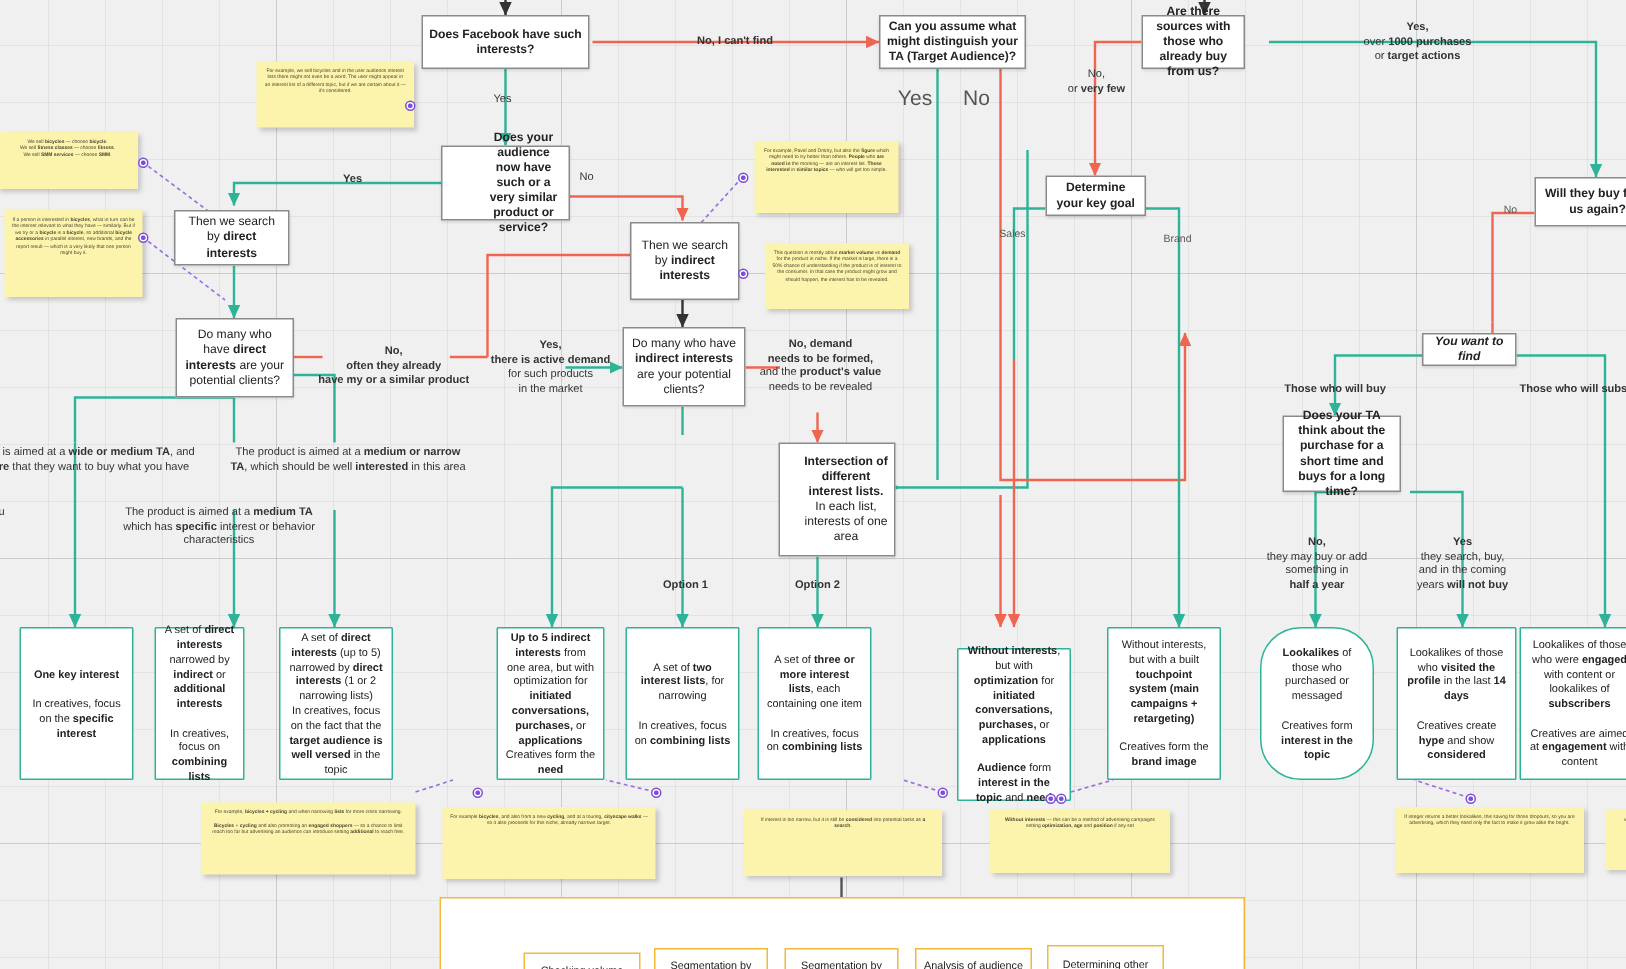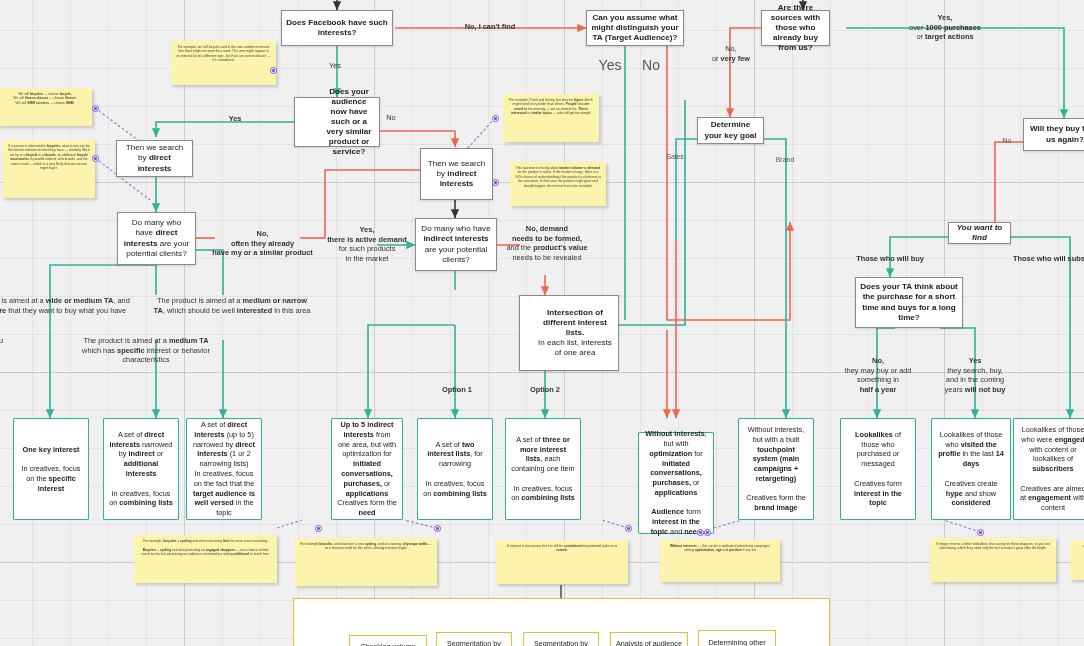--- a/index.html
+++ b/index.html
@@ -190,41 +190,41 @@
 </div>
 
 <div class="node process" style="left:117px;top:212px;width:79px;height:53px;">
   <span>Do many who have <b>direct interests</b> are your potential clients?</span>
 </div>
 
 <div class="node process" style="left:415px;top:218px;width:82px;height:53px;">
   <span>Do many who have <b>indirect interests</b> are your potential clients?</span>
 </div>
 
-<div class="node decision" style="left:855px;top:277px;width:108px;height:51px;">
+<div class="node decision" style="left:855px;top:277px;width:79px;height:51px;">
   <span>Does your TA think about the purchase for a short time and buys for a long time?</span>
 </div>
 
 <div class="node process" style="left:116px;top:140px;width:77px;height:37px;">
   <span>Then we search by <b>direct interests</b></span>
 </div>
 
 <div class="node process" style="left:420px;top:148px;width:73px;height:52px;">
   <span>Then we search by <b>indirect interests</b></span>
 </div>
 
 <div class="node decision" style="left:697px;top:117px;width:67px;height:27px;">
   <span>Determine your key goal</span>
 </div>
 
 <div class="node decision" style="left:948px;top:222px;width:63px;height:22px;font-style:italic;">
   <span>You want to find</span>
 </div>
 
-<div class="node process" style="left:519px;top:295px;width:100px;height:76px;padding-left:16px;">
+<div class="node process" style="left:519px;top:295px;width:78px;height:76px;padding-left:16px;">
   <span><b>Intersection of different interest lists.</b><br>In each list, interests of one area</span>
 </div>
 
 <div class="edgelabel" style="left:420px;top:22px;width:140px;"><b>No, I can't find</b></div>
 <div class="edgelabel" style="left:310px;top:61px;width:50px;">Yes</div>
 <div class="edgelabel" style="left:376px;top:113px;width:30px;">No</div>
 <div class="edgelabel" style="left:200px;top:114px;width:70px;"><b>Yes</b></div>
 <div class="edgelabel big" style="left:585px;top:56px;width:50px;">Yes</div>
 <div class="edgelabel big" style="left:626px;top:56px;width:50px;">No</div>
 <div class="edgelabel" style="left:695px;top:44px;width:72px;">No,<br>or <b>very few</b></div>
@@ -247,42 +247,42 @@
 
 <div class="edgelabel" style="left:840px;top:254px;width:100px;"><b>Those who will buy</b></div>
 <div class="edgelabel" style="left:1013px;top:254px;width:100px;text-align:left;"><b>Those who will subscri</b></div>
 
 <div class="edgelabel" style="left:833px;top:356px;width:90px;"><b>No,</b><br>they may buy or add<br>something in<br><b>half a year</b></div>
 <div class="edgelabel" style="left:930px;top:356px;width:90px;"><b>Yes</b><br>they search, buy,<br>and in the coming<br>years <b>will not buy</b></div>
 
 <div class="term" style="left:13px;top:418px;width:76px;height:102px;">
   <span><b>One key interest</b><br><br>In creatives, focus on the <b>specific interest</b></span>
 </div>
-<div class="term" style="left:103px;top:418px;width:76px;height:102px;">
+<div class="term" style="left:103px;top:418px;width:60px;height:102px;">
   <span>A set of <b>direct interests</b> narrowed by <b>indirect</b> or <b>additional interests</b><br><br>In creatives, focus on <b>combining lists</b></span>
 </div>
 <div class="term" style="left:186px;top:418px;width:76px;height:102px;">
   <span>A set of <b>direct interests</b> (up to 5) narrowed by <b>direct interests</b> (1 or 2 narrowing lists)<br>In creatives, focus on the fact that the <b>target audience is well versed</b> in the topic</span>
 </div>
 <div class="term" style="left:331px;top:418px;width:72px;height:102px;">
   <span><b>Up to 5 indirect interests</b> from one area, but with optimization for <b>initiated conversations, purchases,</b> or <b>applications</b><br>Creatives form the <b>need</b></span>
 </div>
 <div class="term" style="left:417px;top:418px;width:76px;height:102px;">
   <span>A set of <b>two interest lists</b>, for narrowing<br><br>In creatives, focus on <b>combining lists</b></span>
 </div>
 <div class="term" style="left:505px;top:418px;width:76px;height:102px;">
   <span>A set of <b>three or more interest lists</b>, each containing one item<br><br>In creatives, focus on <b>combining lists</b></span>
 </div>
 <div class="term" style="left:638px;top:432px;width:76px;height:102px;">
   <span><b>Without interests</b>, but with <b>optimization</b> for <b>initiated conversations, purchases,</b> or <b>applications</b><br><br><b>Audience</b> form <b>interest in the topic</b> and <b>need</b></span>
 </div>
 <div class="term" style="left:738px;top:418px;width:76px;height:102px;">
   <span>Without interests, but with a built <b>touchpoint system (main campaigns + retargeting)</b><br><br>Creatives form the <b>brand image</b></span>
 </div>
-<div class="term" style="left:840px;top:418px;width:76px;height:102px;">
+<div class="term" style="left:840px;top:418px;width:76px;height:102px;border-radius:27px;">
   <span><b>Lookalikes</b> of those who purchased or messaged<br><br>Creatives form <b>interest in the topic</b></span>
 </div>
 <div class="term" style="left:931px;top:418px;width:80px;height:102px;">
   <span>Lookalikes of those who <b>visited the profile</b> in the last <b>14 days</b><br><br>Creatives create <b>hype</b> and show <b>considered</b></span>
 </div>
 <div class="term" style="left:1013px;top:418px;width:80px;height:102px;">
   <span>Lookalikes of those who were <b>engaged</b> with content or lookalikes of <b>subscribers</b><br><br>Creatives are aimed at <b>engagement</b> with content</span>
 </div>
 
 <div class="note" style="left:171px;top:41px;width:105px;height:44px;">

